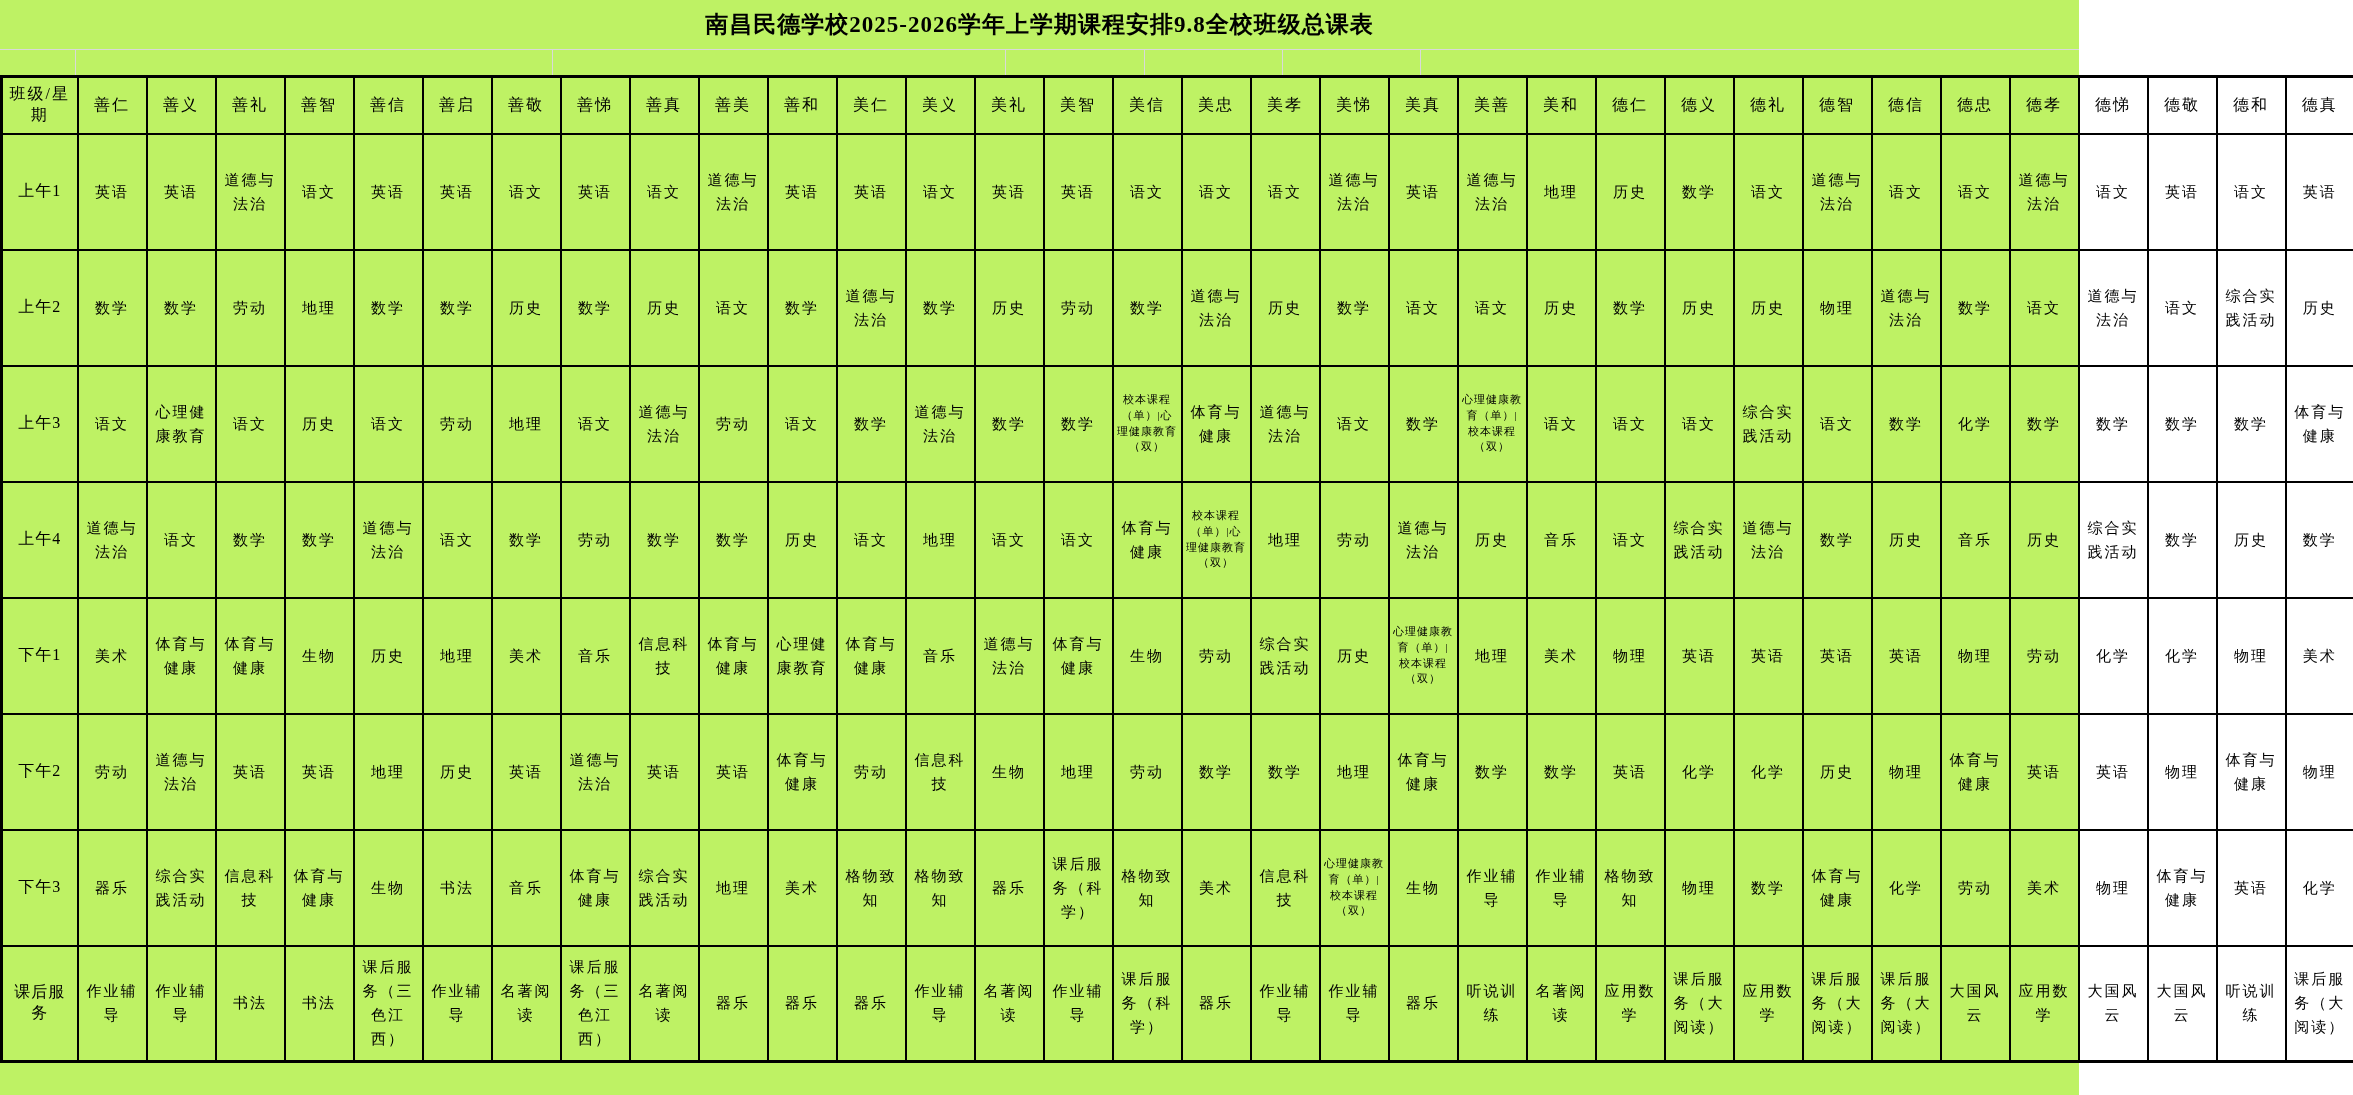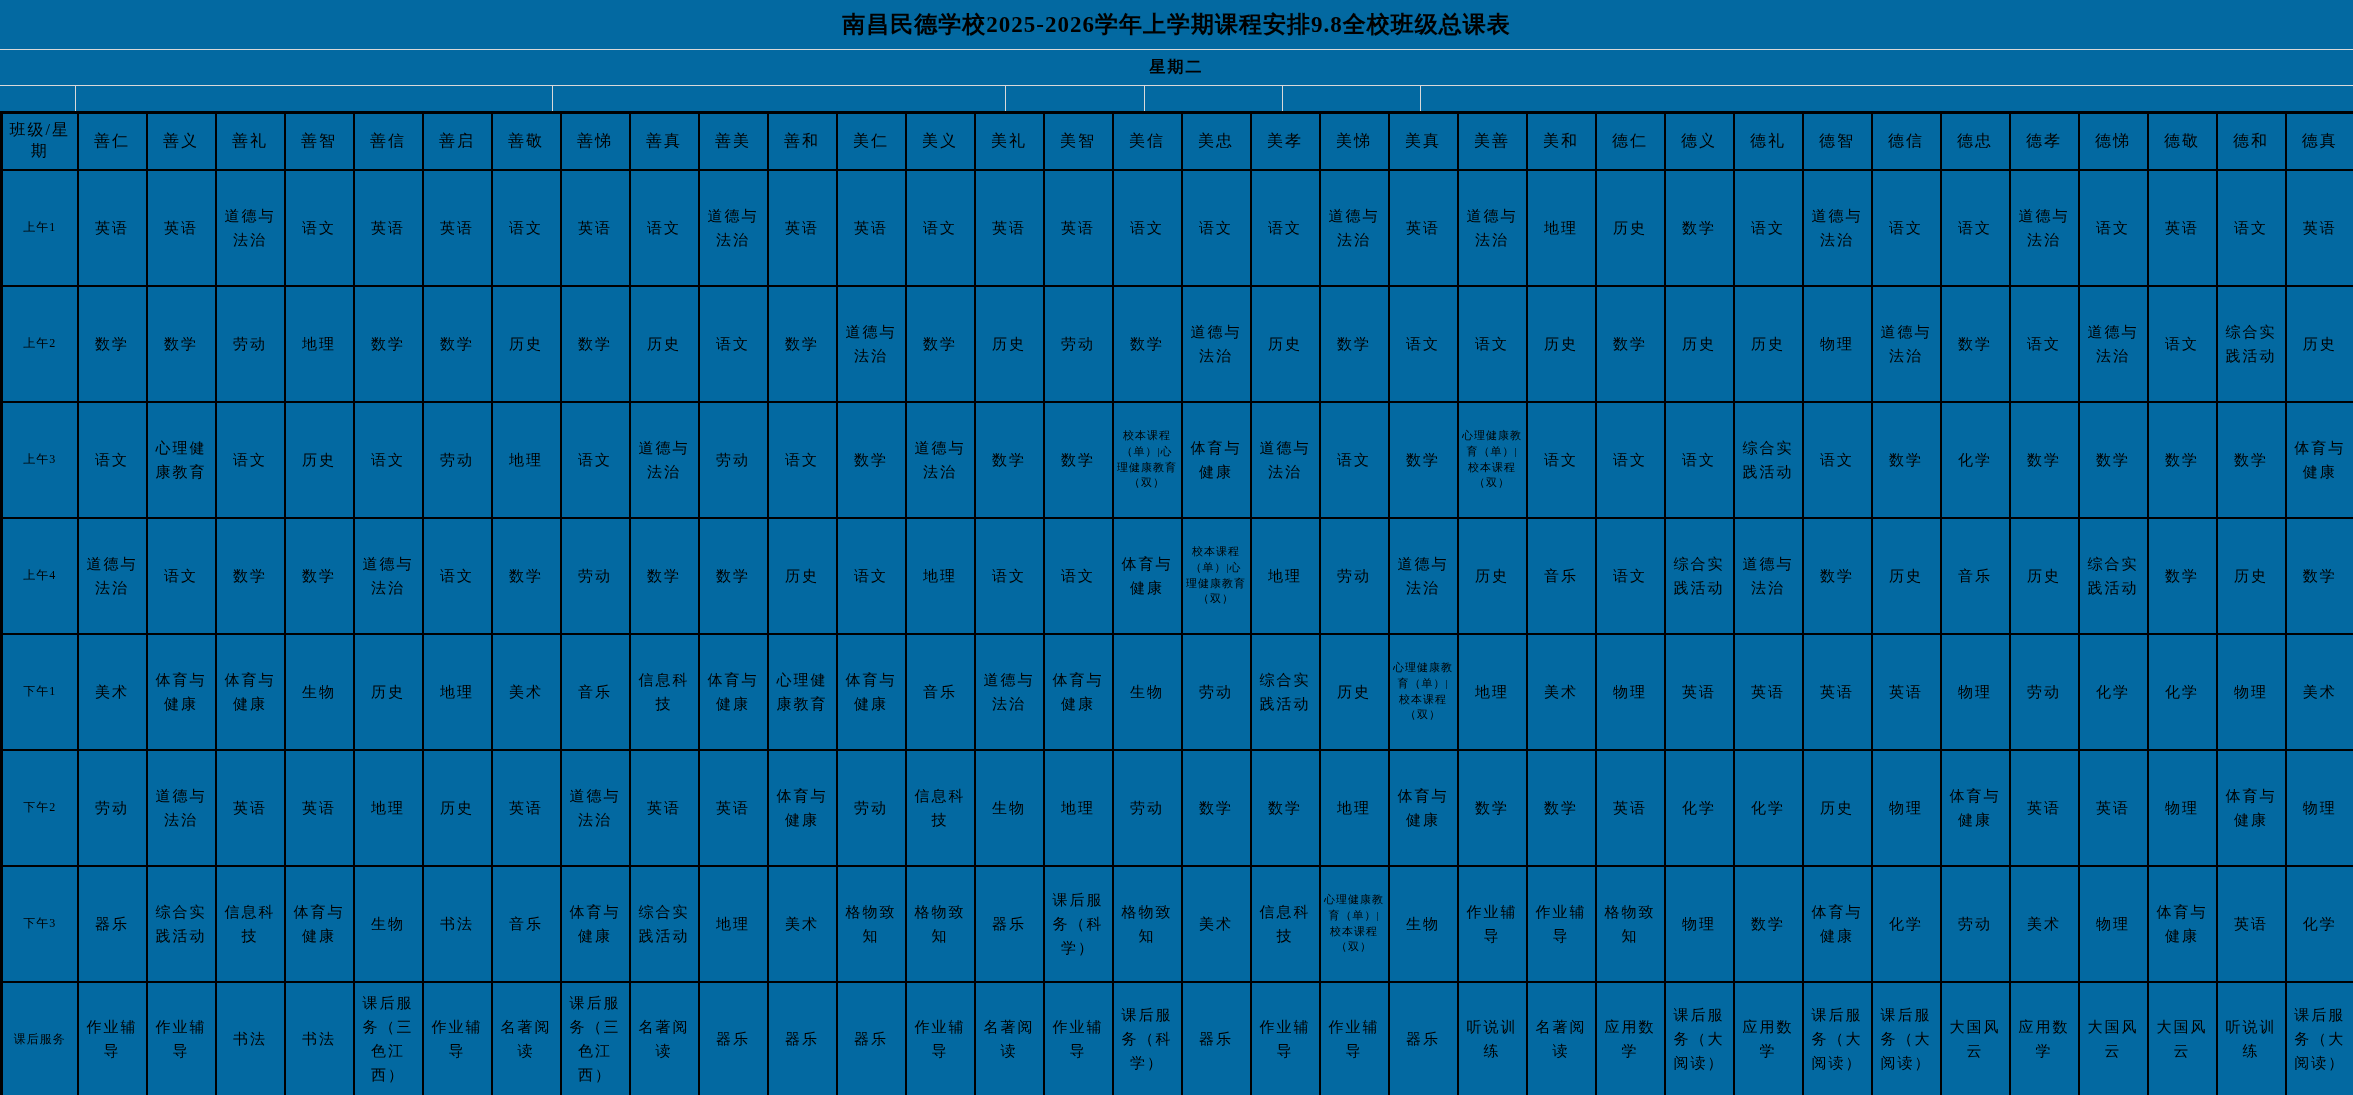--- a/index.html
+++ b/index.html
@@ -3,21 +3,21 @@
 <meta charset="utf-8">
 <style>
   * { margin: 0; padding: 0; box-sizing: border-box; }
   html, body {
     width: 2353px; height: 1095px;
     background: #ffffff;
     overflow: hidden;
     font-family: "Liberation Serif", "DejaVu Serif", serif;
     color: #000000;
   }
-  .page { position: relative; width: 2353px; height: 1095px; background: #0369a1; }
+  .page { position: relative; width: 2079px; height: 1095px; background: #bef264; }
 
   .title-row {
     height: 50px;
     display: flex; align-items: center; justify-content: center;
     font-size: 23px; font-weight: bold;
     border-bottom: 1px solid #d9d9d9;
     letter-spacing: 1px;
   }
   .subtitle-row {
     height: 36px;
@@ -50,21 +50,21 @@
     overflow: hidden;
     word-break: break-all;
   }
   table.timetable thead th {
     height: 57px;
     font-size: 16px;
     letter-spacing: 2px;
   }
   table.timetable tbody tr { height: 116px; }
   table.timetable tbody th.period {
-    font-size: 12px;
+    font-size: 16px;
     letter-spacing: 1px;
   }
   table.timetable td.subject {
     font-size: 15px;
     letter-spacing: 2px;
     line-height: 1.6;
   }
   table.timetable td.subject.small {
     font-size: 11px;
     letter-spacing: 1px;
@@ -72,21 +72,20 @@
     padding: 1px 2px;
   }
 </style>
 </head>
 <body>
 
 <div class="page">
 
   <div class="title-row">南昌民德学校2025-2026学年上学期课程安排9.8全校班级总课表</div>
 
-  <div class="subtitle-row">星期二</div>
 
   <div class="spacer-row">
     <div class="vline" style="left:75px"></div>
     <div class="vline" style="left:552px"></div>
     <div class="vline" style="left:1005px"></div>
     <div class="vline" style="left:1144px"></div>
     <div class="vline" style="left:1282px"></div>
     <div class="vline" style="left:1420px"></div>
   </div>
 

